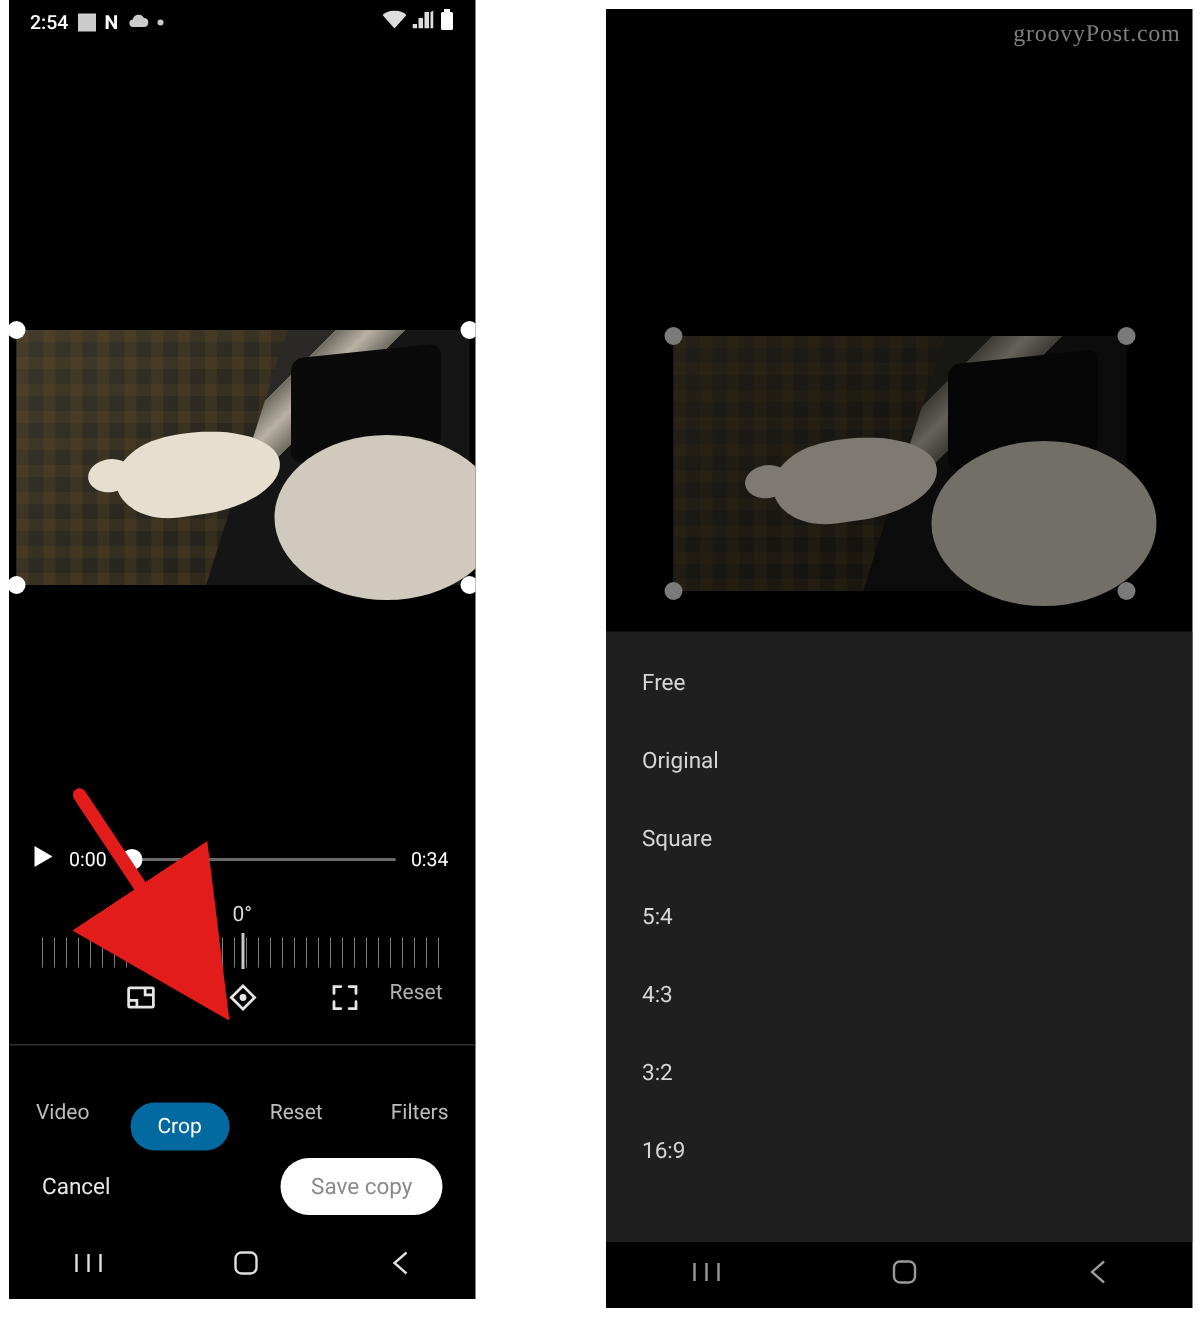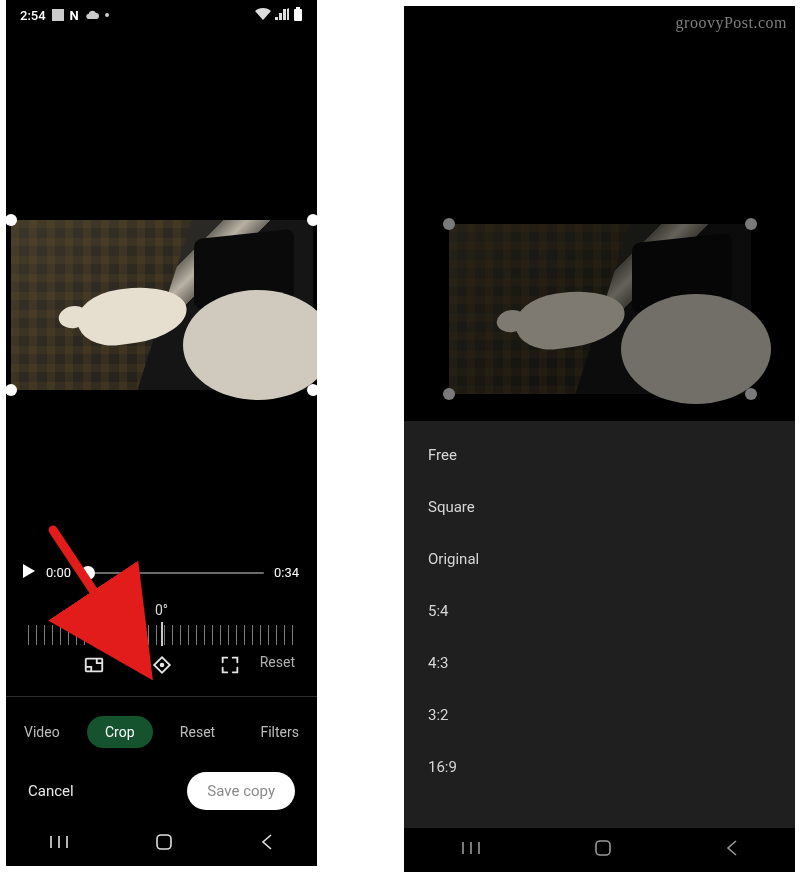--- a/index.html
+++ b/index.html
@@ -102,21 +102,21 @@
   .divider{position:absolute;left:0;right:0;top:696px;height:1px;background:#2e2e2e;}
 
   
   .tabs{
     position:absolute;left:0;right:0;top:716px;
     display:flex;justify-content:space-between;gap:8px;align-items:center;
   }
   .tab{
     color:#bdbdbd;font-size:14px;padding:8px 18px;border-radius:18px;
   }
-  .tab.active{background:#14532d;color:#fff;}
+  .tab.active{background:#0369a1;color:#fff;margin-top:19px;}
 
   
   .bottomrow{
     position:absolute;left:0;right:0;top:772px;
     display:flex;justify-content:space-between;align-items:center;
     padding:0 22px;
   }
   .cancel{color:#e8e8e8;font-size:15px;}
   .savecopy{
     background:#ffffff;color:#8a8a8a;border-radius:22px;
@@ -294,22 +294,22 @@
         <div class="dog"></div>
     </div>
     <div class="handle tl"></div>
     <div class="handle tr"></div>
     <div class="handle bl"></div>
     <div class="handle br"></div>
   </div>
 
   <div class="menu">
     <div class="menu-item">Free</div>
+    <div class="menu-item">Original</div>
     <div class="menu-item">Square</div>
-    <div class="menu-item">Original</div>
     <div class="menu-item">5:4</div>
     <div class="menu-item">4:3</div>
     <div class="menu-item">3:2</div>
     <div class="menu-item">16:9</div>
   </div>
 
   <div class="navbar">
     <span>
       <svg width="22" height="16" viewBox="0 0 22 16" stroke="#9a9a9a" stroke-width="1.6">
           <path d="M3 2v12M11 2v12M19 2v12"></path>

